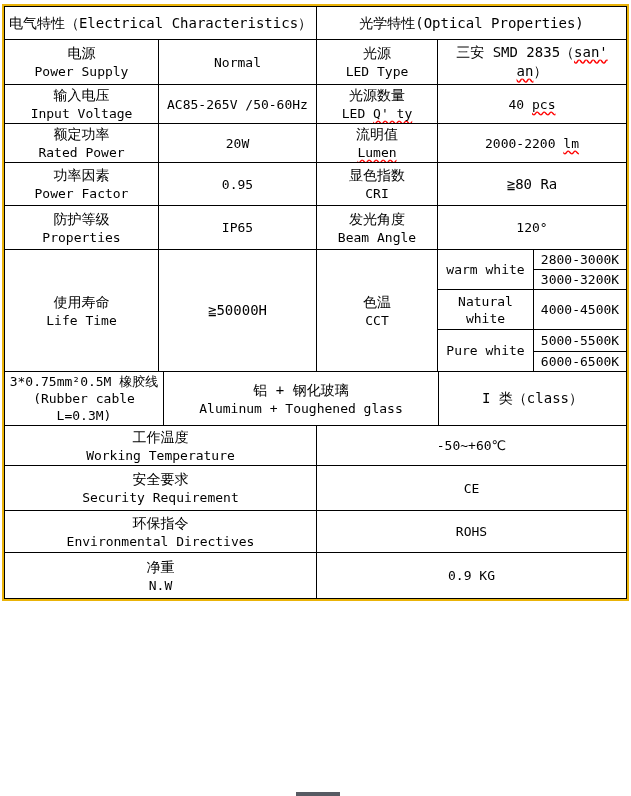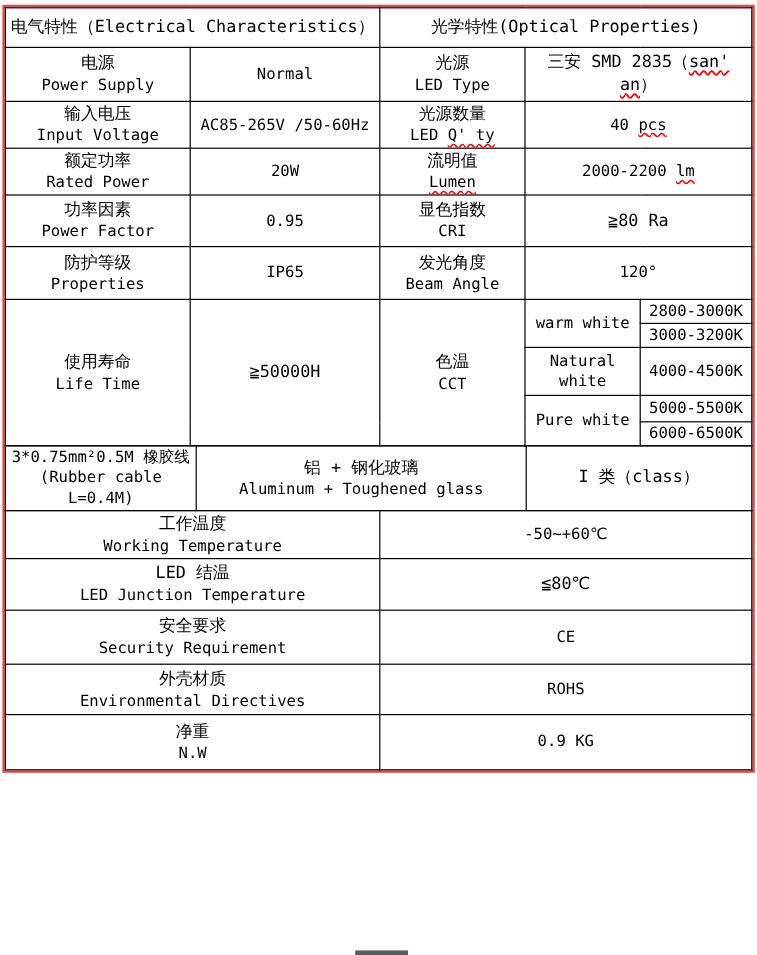--- a/index.html
+++ b/index.html
@@ -1,17 +1,17 @@
 <!DOCTYPE html>
 <html><head>
 <meta charset="utf-8">
 <style>
   html,body{margin:0;padding:0;background:#fff;}
   body{width:631px;height:796px;position:relative;font-family:"DejaVu Sans Mono","DejaVu Sans","Liberation Sans",monospace;color:#000;}
-  .sheet{position:absolute;top:4px;left:2px;width:623px;border:2px solid #ef4444;background:#fff;}
+  .sheet{position:absolute;top:4px;left:2px;width:623px;border:2px solid #eab308;background:#fff;}
   table{border-collapse:collapse;width:100%;table-layout:fixed;}
   table+table{margin-top:-1px;}
   td{border:1px solid #000;text-align:center;vertical-align:middle;padding:1px 2px;font-size:13px;line-height:17px;overflow:hidden;}
   .zh{font-size:14px;line-height:19px;}
   .en{font-size:13px;line-height:17px;}
   .hdr .zh{line-height:24px;}
   .err{text-decoration:underline wavy #ff0000;text-decoration-skip-ink:none;text-underline-offset:2px;}
   .scroll-frag{position:absolute;left:296px;top:792px;width:44px;height:4px;background:#575b63;}
 </style>
 </head>
@@ -173,21 +173,21 @@
   <table>
     <colgroup>
       <col style="width:159px">
         <col style="width:275px">
         <col>
     </colgroup>
     <tbody>
     <tr style="height:50px">
       <td>
         <div class="en">3*0.75mm²0.5M 橡胶线</div>
-        <div class="en">(Rubber cable L=0.4M)</div>
+        <div class="en">(Rubber cable L=0.3M)</div>
       </td>
       <td>
         <div class="zh">铝 + 钢化玻璃</div>
         <div class="en">Aluminum + Toughened glass</div>
       </td>
       <td>
         <div class="zh">I 类（class）</div>
       </td>
     </tr>
   </tbody>
@@ -201,41 +201,32 @@
     <tbody>
         <tr style="height:40px">
       <td>
         <div class="zh">工作温度</div>
         <div class="en">Working Temperature</div>
       </td>
       <td>
             <div class="en">-50~+60℃</div>
           </td>
     </tr>
-    <tr style="height:43px">
-      <td>
-        <div class="zh">LED 结温</div>
-        <div class="en">LED Junction Temperature</div>
-      </td>
-      <td>
-            <div class="zh">≦80℃</div>
-          </td>
-    </tr>
     <tr style="height:45px">
       <td>
         <div class="zh">安全要求</div>
         <div class="en">Security Requirement</div>
       </td>
       <td>
             <div class="en">CE</div>
           </td>
     </tr>
     <tr style="height:42px">
       <td>
-        <div class="zh">外壳材质</div>
+        <div class="zh">环保指令</div>
         <div class="en">Environmental Directives</div>
       </td>
       <td>
             <div class="en">ROHS</div>
           </td>
     </tr>
     <tr style="height:46px">
       <td>
         <div class="zh">净重</div>
         <div class="en">N.W</div>

